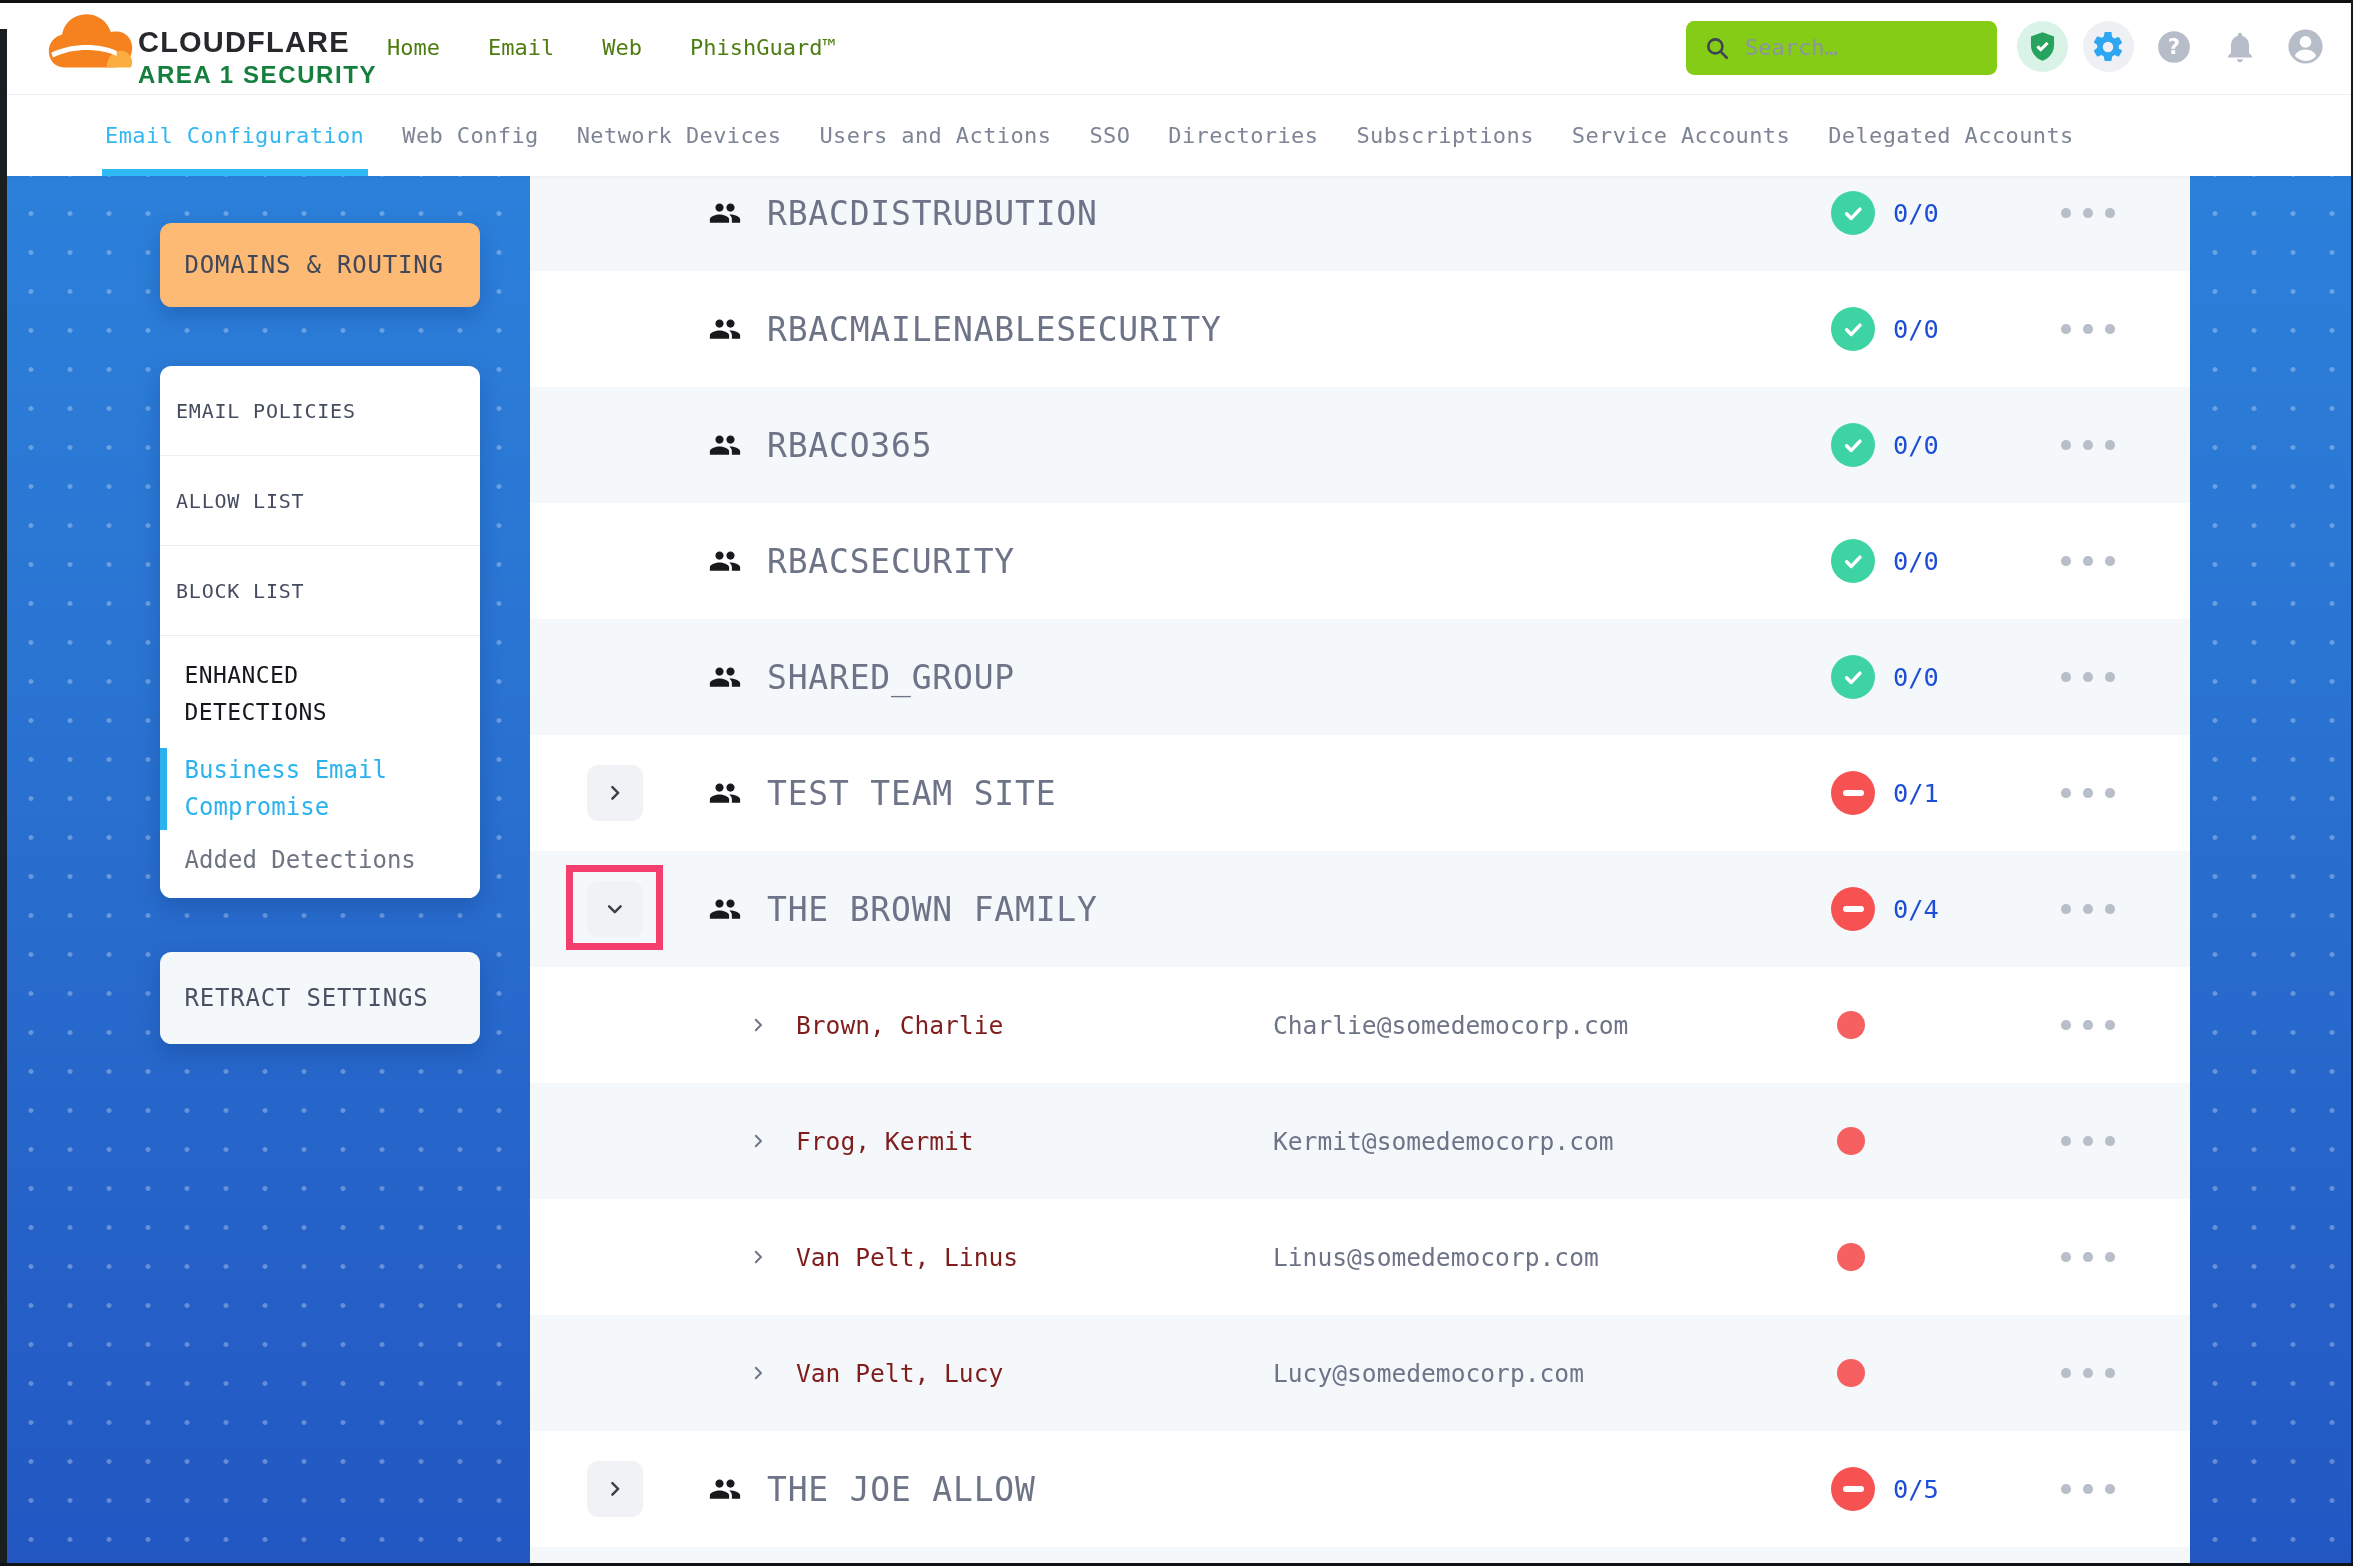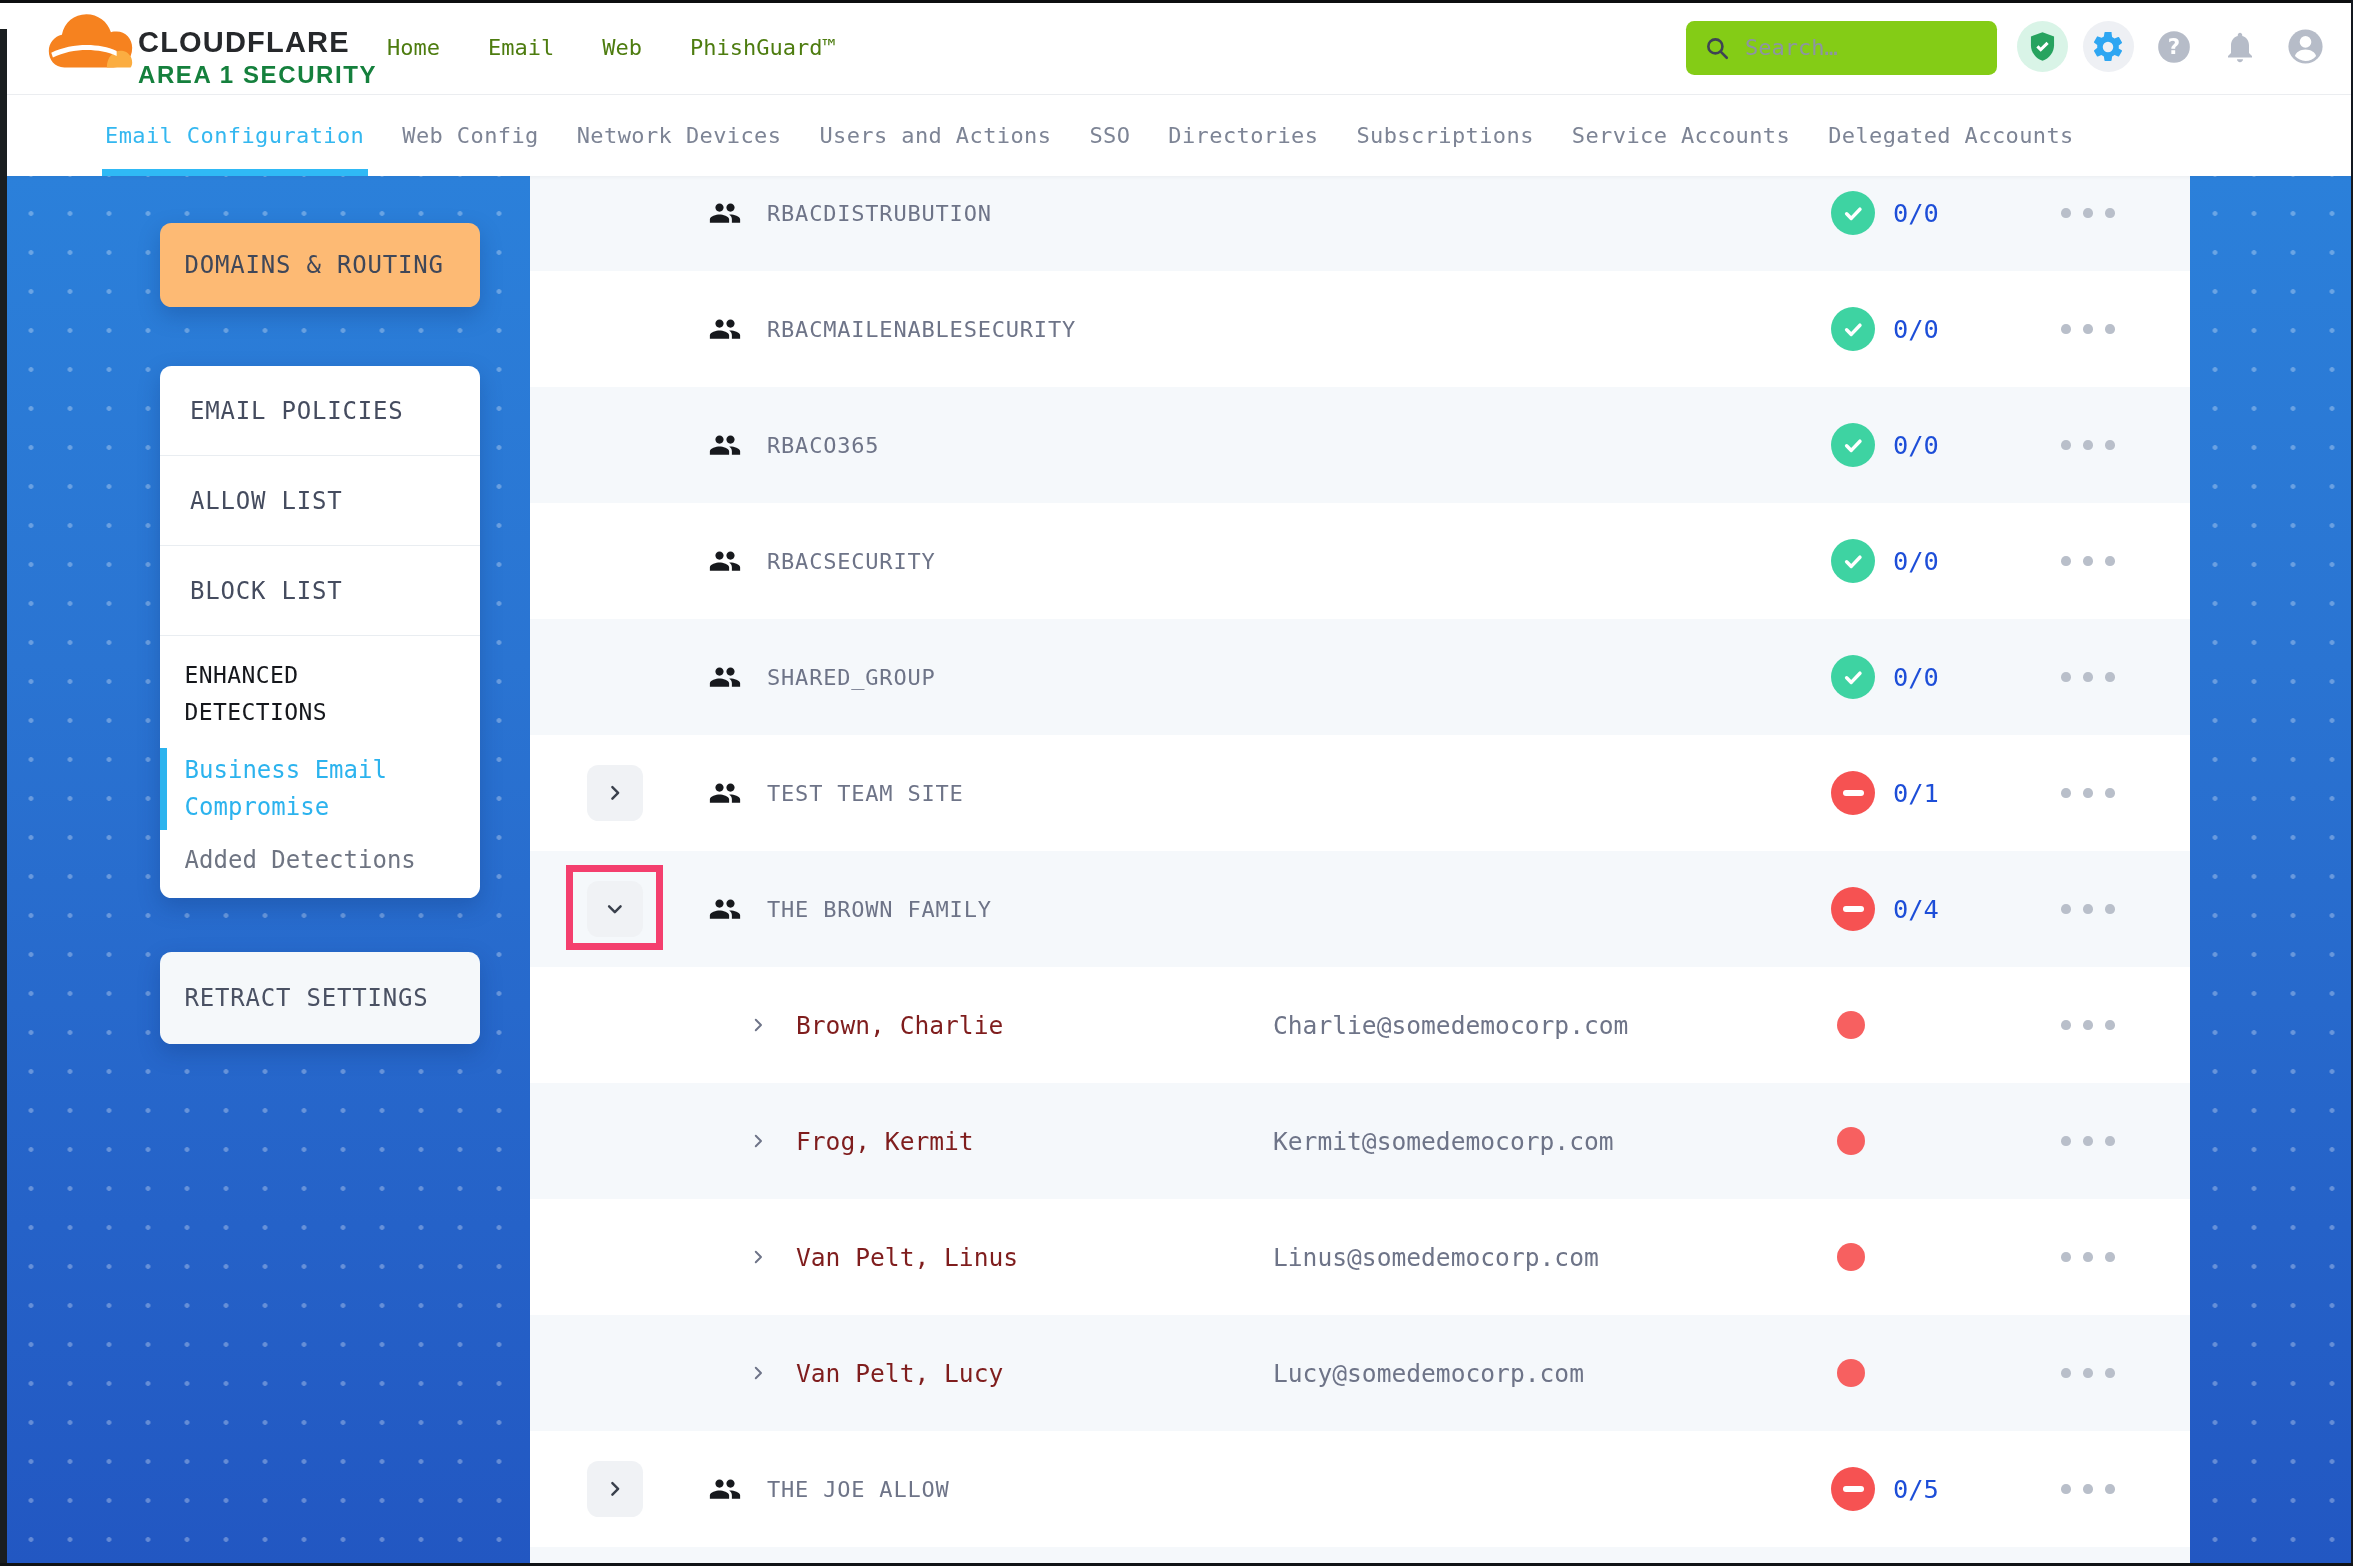--- a/index.html
+++ b/index.html
@@ -42,21 +42,21 @@
   .bluebg::before{content:'';position:absolute;inset:0;
           background-image:radial-gradient(rgba(255,255,255,.30) 2.1px,transparent 2.6px);
           background-size:39px 39px;background-position:11.5px 18px;}
 
   
   .side{position:absolute;left:160px;top:223px;width:320px;z-index:5;}
   .scard{border-radius:11.5px;box-shadow:0 8.2px 21px rgba(13,45,105,.25);box-sizing:border-box;}
   .scard.single{height:84px;background:#fdba74;display:flex;align-items:center;padding-left:24.6px;
                 font-size:24px;letter-spacing:0.8px;color:#3f4759;cursor:pointer;}
   .scard.menu{margin-top:59px;background:#fff;padding-bottom:24.6px;}
-  .s-item{height:89px;display:flex;align-items:center;padding-left:30px;font-size:24px;
+  .s-item{height:89px;display:flex;align-items:center;padding-left:16px;font-size:20px;
           letter-spacing:0.8px;color:#454c5f;cursor:pointer;}
   .s-item.bt{border-top:1.6px solid #e9edf1;}
   .s-block{border-top:1.6px solid #e9edf1;padding:21px 24.6px 0 24.6px;}
   .s-head{font-size:23px;line-height:37px;color:#15171c;width:221px;letter-spacing:0.4px;}
   .s-active{position:relative;margin-top:21px;font-size:24px;line-height:37px;color:#2cb3ee;
             width:238px;cursor:pointer;}
   .s-active::before{content:'';position:absolute;left:-24.6px;top:-4.1px;bottom:-4.1px;width:7.4px;background:#2cb3ee;}
   .s-muted{margin-top:19.7px;font-size:24px;color:#6e7482;cursor:pointer;}
   .scard.retract{margin-top:54px;height:92px;background:#f5f8fa;display:flex;align-items:center;
                  padding-left:24.6px;font-size:24px;letter-spacing:0.8px;color:#4a5163;cursor:pointer;}
@@ -67,21 +67,21 @@
   .row{position:relative;height:116px;}
   .row.light{background:#f5f8fb;}
   .row.white{background:#ffffff;}
   .row:first-child{margin-top:-21px;}
   .row-partial{height:25.4px;background:#f5f8fb;}
   .expander{position:absolute;left:57px;top:29.5px;width:56px;height:56px;border-radius:11.5px;
             background:#f0f2f5;display:flex;align-items:center;justify-content:center;cursor:pointer;}
   .hl-box{position:absolute;left:36px;top:14px;width:97px;height:85px;border:7.4px solid #f43f6e;
           box-sizing:border-box;z-index:3;pointer-events:none;}
   .grp-icon{position:absolute;left:176px;top:50%;transform:translateY(-50%);line-height:0;}
-  .grp-name{position:absolute;left:237px;top:50%;transform:translateY(-50%);font-size:22px;
+  .grp-name{position:absolute;left:237px;top:50%;transform:translateY(-50%);font-size:33px;
             letter-spacing:0.8px;color:#6e7488;white-space:nowrap;}
   .mem-chevron{position:absolute;left:219px;top:50%;transform:translateY(-50%);line-height:0;}
   .mem-name{position:absolute;left:266px;top:50%;transform:translateY(-50%);font-size:24.6px;
             color:#7f1d1d;white-space:nowrap;}
   .mem-email{position:absolute;left:743px;top:50%;transform:translateY(-50%);font-size:24.6px;
              color:#6e7488;white-space:nowrap;}
   .badge{position:absolute;left:1301px;top:50%;transform:translateY(-50%);width:44px;height:44px;
          border-radius:50%;display:flex;align-items:center;justify-content:center;}
   .badge.check{background:#3ed3a2;}
   .badge.minus{background:#f65252;}

